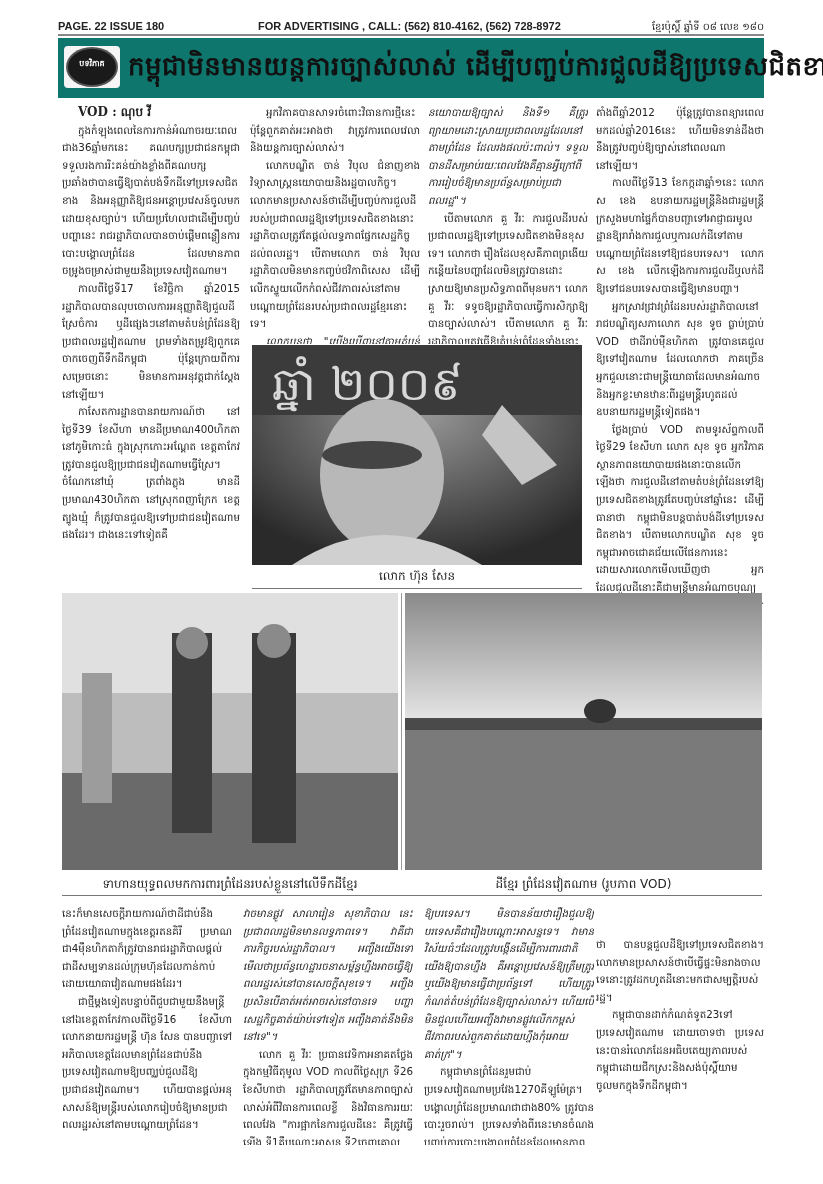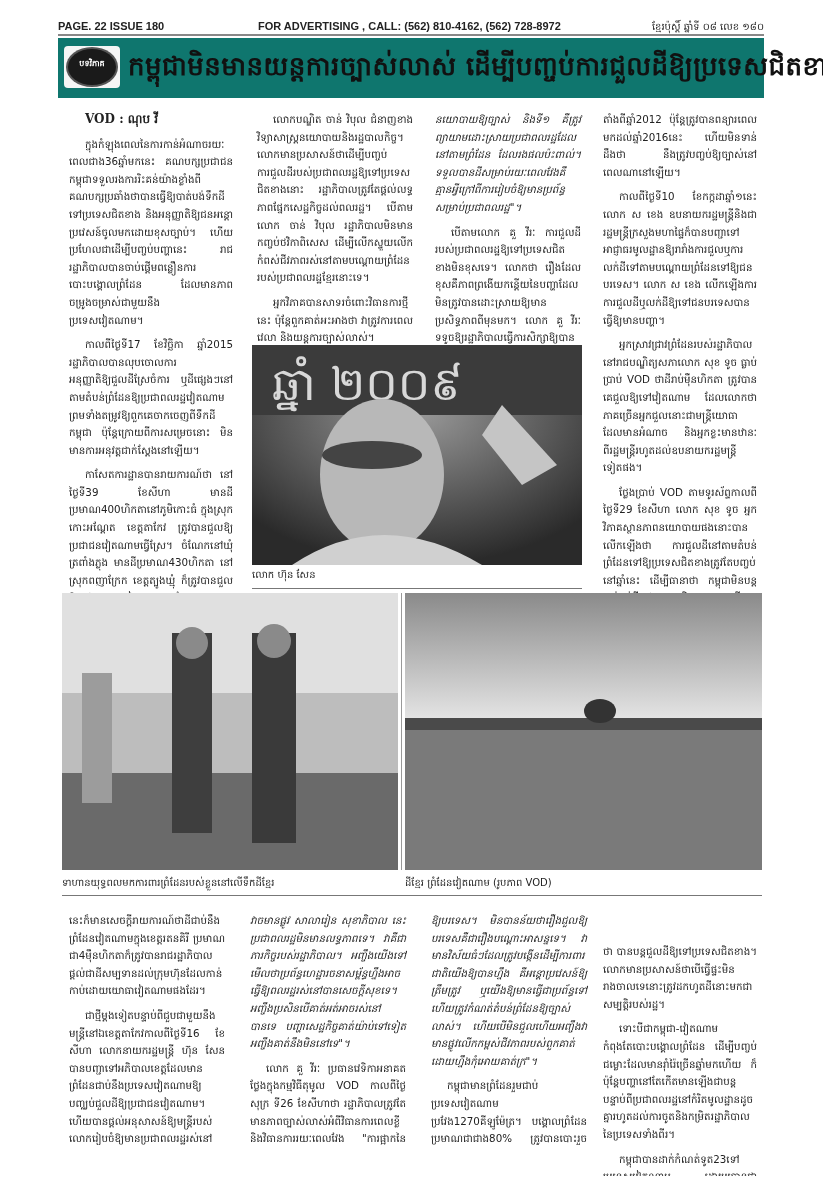--- a/index.html
+++ b/index.html
@@ -8,26 +8,26 @@
   .header-bar .left { position:absolute; left:0; top:0; }
   .header-bar .center { position:absolute; left:200px; top:0; }
   .header-bar .right { position:absolute; right:0; top:0; font-weight:normal; font-family:"DejaVu Sans", sans-serif; font-size:10px; }
   .header-rule { position:absolute; left:58px; top:34px; width:706px; height:2px; background:#888; }
   .title-band { position:absolute; left:58px; top:38px; width:706px; height:60px; background:#0f766e; }
   .badge { position:absolute; left:6px; top:8px; width:56px; height:42px; background:#f5f5f5; border-radius:4px; }
   .badge .burst { position:absolute; left:4px; top:3px; width:48px; height:36px; background:#1a1a1a; border-radius:50%; box-shadow:0 0 0 2px #555; }
   .badge .burst-label { position:absolute; left:0; top:12px; width:56px; text-align:center; font-family:"DejaVu Sans", sans-serif; font-size:8px; color:#fff; font-weight:bold; }
   .headline { position:absolute; left:70px; top:12px; font-family:"DejaVu Sans", sans-serif; font-size:26px; font-weight:bold; color:#111; white-space:nowrap; letter-spacing:0.5px; }
   .col { position:absolute; font-family:"DejaVu Sans", sans-serif; font-size:10.3px; line-height:17.6px; color:#222; text-align:justify; }
-  .col p { margin:7px; text-indent:16px; }
+  .col p { margin:0; text-indent:16px; }
   .col p.noindent { text-indent:0; }
   .col .italic { font-style:italic; }
   .byline { font-family:"DejaVu Serif", serif; font-weight:bold; font-size:12px; text-indent:16px; }
   .photo { position:absolute; overflow:hidden; background:#fef9c3; }
-  .caption { position:absolute; font-family:"DejaVu Sans", sans-serif; font-size:10px; color:#222; text-align:left; }
+  .caption { position:absolute; font-family:"DejaVu Sans", sans-serif; font-size:12px; color:#222; text-align:center; }
   .rule { position:absolute; height:1px; background:#777; }
   .vrule { position:absolute; width:1px; background:#999; }
 </style>
 </head>
 <body>
 
 <div class="header-bar">
   <span class="left">PAGE. 22  ISSUE 180</span>
   <span class="center">FOR ADVERTISING ,  CALL: (562) 810-4162, (562) 728-8972</span>
   <span class="right">ខ្មែរប៉ុស្តិ៍ ឆ្នាំទី ០៨  លេខ ១៨០</span>
@@ -43,34 +43,34 @@
 </div>
 
 <div class="col" style="left:62px; top:104px; width:178px;">
   <p class="byline">VOD : ណុប វី</p>
   <p>ក្នុងកំឡុងពេលនៃការកាន់អំណាចរយៈពេលជាង36ឆ្នាំមកនេះ គណបក្សប្រជាជនកម្ពុជាទទួលរងការរិះគន់យ៉ាងខ្លាំងពីគណបក្សប្រឆាំងថាបានធ្វើឱ្យបាត់បង់ទឹកដីទៅប្រទេសជិតខាង និងអនុញ្ញាតិឱ្យជនអន្តោប្រវេសន៍ចូលមកដោយខុសច្បាប់។ ហើយប្រហែលជាដើម្បីបញ្ចប់បញ្ហានេះ រាជរដ្ឋាភិបាលបានចាប់ផ្តើមពន្លឿនការបោះបង្គោលព្រំដែន ដែលមានភាពចម្រូងចម្រាស់ជាមួយនឹងប្រទេសវៀតណាម។</p>
   <p>កាលពីថ្ងៃទី17 ខែវិច្ឆិកា ឆ្នាំ2015 រដ្ឋាភិបាលបានលុបចោលការអនុញ្ញាតិឱ្យជួលដីស្រែចំការ ឬដីផ្សេងៗនៅតាមតំបន់ព្រំដែនឱ្យប្រជាពលរដ្ឋវៀតណាម ព្រមទាំងតម្រូវឱ្យពួកគេចាកចេញពីទឹកដីកម្ពុជា ប៉ុន្តែក្រោយពីការសម្រេចនោះ មិនមានការអនុវត្តជាក់ស្តែងនៅឡើយ។</p>
   <p>កាសែតការដ្ឋានបានរាយការណ៍ថា នៅថ្ងៃទី39 ខែសីហា មានដីប្រមាណ400ហិកតានៅភូមិកោះធំ ក្នុងស្រុកកោះអណ្តែត ខេត្តតាកែវ ត្រូវបានជួលឱ្យប្រជាជនវៀតណាមធ្វើស្រែ។ ចំណែកនៅឃុំ ត្រពាំងភ្លុង មានដីប្រមាណ430ហិកតា នៅស្រុកពញាក្រែក ខេត្តត្បូងឃ្មុំ ក៏ត្រូវបានជួលឱ្យទៅប្រជាជនវៀតណាមផងដែរ។ ជាងនេះទៅទៀតគឺ</p>
 </div>
 
 <div class="col" style="left:250px; top:104px; width:170px; height:240px; overflow:hidden;">
+  <p>អ្នកវិភាគបានសាទរចំពោះវិធានការថ្មីនេះ ប៉ុន្តែពួកគាត់អះអាងថា វាត្រូវការពេលវេលា និងយន្តការច្បាស់លាស់។</p>
   <p>លោកបណ្ឌិត ចាន់ វិបុល ជំនាញខាងវិទ្យាសាស្ត្រនយោបាយនិងរដ្ឋបាលកិច្ច។ លោកមានប្រសាសន៍ថាដើម្បីបញ្ចប់ការជួលដីរបស់ប្រជាពលរដ្ឋឱ្យទៅប្រទេសជិតខាងនោះ រដ្ឋាភិបាលត្រូវតែផ្តល់លទ្ធភាពផ្នែកសេដ្ឋកិច្ចដល់ពលរដ្ឋ។ បើតាមលោក ចាន់ វិបុល រដ្ឋាភិបាលមិនមានកញ្ចប់ថវិកាពិសេស ដើម្បីលើកស្ទួយលើកកំពស់ជីវភាពរស់នៅតាមបណ្តោយព្រំដែនរបស់ប្រជាពលរដ្ឋខ្មែរនោះទេ។</p>
-  <p>អ្នកវិភាគបានសាទរចំពោះវិធានការថ្មីនេះ ប៉ុន្តែពួកគាត់អះអាងថា វាត្រូវការពេលវេលា និងយន្តការច្បាស់លាស់។</p>
   <p class="italic">លោកបន្តថា "យើងឃើញនៅតាមតំបន់ជាប់ព្រំដែនយើងពួកគាត់ហាក់ដូចជា ប្រជែង</p>
 </div>
 
 <div class="col" style="left:428px; top:104px; width:160px; height:240px; overflow:hidden;">
   <p class="italic noindent">នយោបាយឱ្យច្បាស់ និងទី១ គឺត្រូវព្យាយាមដោះស្រាយប្រជាពលរដ្ឋដែលនៅតាមព្រំដែន ដែលរងផលប៉ះពាល់។ ទទួលបានដីសម្រាប់រយៈពេលវែងគឺគ្មានអ្វីក្រៅពីការរៀបចំឱ្យមានប្រព័ន្ធសម្រាប់ប្រជាពលរដ្ឋ"។</p>
   <p>បើតាមលោក គួ វីរៈ ការជួលដីរបស់ប្រជាពលរដ្ឋឱ្យទៅប្រទេសជិតខាងមិនខុសទេ។ លោកថា រឿងដែលខុសគឺភាពព្រងើយកន្តើយនៃបញ្ហាដែលមិនត្រូវបានដោះស្រាយឱ្យមានប្រសិទ្ធភាពពីមុនមក។ លោក គួ វីរៈ ទទូចឱ្យរដ្ឋាភិបាលធ្វើការសិក្សាឱ្យបានច្បាស់លាស់។ បើតាមលោក គួ វីរៈ រដ្ឋាភិបាលត្រូវធ្វើឱ្យតំបន់ព្រំដែនទាំងនោះក្លាយជាប្រភពសេដ្ឋកិច្ច។</p>
 
 </div>
 
 <div class="col" style="left:596px; top:104px; width:168px; height:500px; overflow:hidden;">
   <p class="noindent">តាំងពីឆ្នាំ2012 ប៉ុន្តែត្រូវបានពន្យារពេលមកដល់ឆ្នាំ2016នេះ ហើយមិនទាន់ដឹងថា នឹងត្រូវបញ្ចប់ឱ្យច្បាស់នៅពេលណានៅឡើយ។</p>
-  <p>កាលពីថ្ងៃទី10 ខែកក្កដាឆ្នាំ១នេះ លោក ស ខេង ឧបនាយករដ្ឋមន្ត្រីនិងជារដ្ឋមន្ត្រីក្រសួងមហាផ្ទៃក៏បានបញ្ជាទៅអាជ្ញាធរមូលដ្ឋានឱ្យរារាំងការជួលឬការលក់ដីទៅតាមបណ្តោយព្រំដែនទៅឱ្យជនបរទេស។ លោក ស ខេង លើកឡើងការការជួលដីឬលក់ដីឱ្យទៅជនបរទេសបានធ្វើឱ្យមានបញ្ហា។</p>
+  <p>កាលពីថ្ងៃទី13 ខែកក្កដាឆ្នាំ១នេះ លោក ស ខេង ឧបនាយករដ្ឋមន្ត្រីនិងជារដ្ឋមន្ត្រីក្រសួងមហាផ្ទៃក៏បានបញ្ជាទៅអាជ្ញាធរមូលដ្ឋានឱ្យរារាំងការជួលឬការលក់ដីទៅតាមបណ្តោយព្រំដែនទៅឱ្យជនបរទេស។ លោក ស ខេង លើកឡើងការការជួលដីឬលក់ដីឱ្យទៅជនបរទេសបានធ្វើឱ្យមានបញ្ហា។</p>
   <p>អ្នកស្រាវជ្រាវព្រំដែនរបស់រដ្ឋាភិបាលនៅរាជបណ្ឌិត្យសភាលោក សុខ ទូច ធ្លាប់ប្រាប់ VOD ថាដីរាប់ម៉ឺនហិកតា ត្រូវបានគេជួលឱ្យទៅវៀតណាម ដែលលោកថា ភាគច្រើនអ្នកជួលនោះជាមន្ត្រីយោធាដែលមានអំណាច និងអ្នកខ្លះមានឋានៈពីរដ្ឋមន្ត្រីរហូតដល់ឧបនាយករដ្ឋមន្ត្រីទៀតផង។</p>
   <p>ថ្លែងប្រាប់ VOD តាមទូរស័ព្ទកាលពីថ្ងៃទី29 ខែសីហា លោក សុខ ទូច អ្នកវិភាគស្ថានភាពនយោបាយផងនោះបានលើកឡើងថា ការជួលដីនៅតាមតំបន់ព្រំដែនទៅឱ្យប្រទេសជិតខាងត្រូវតែបញ្ចប់នៅឆ្នាំនេះ ដើម្បីធានាថា កម្ពុជាមិនបន្តបាត់បង់ដីទៅប្រទេសជិតខាង។ បើតាមលោកបណ្ឌិត សុខ ទូច កម្ពុជាអាចជោគជ័យលើផែនការនេះ ដោយសារលោកមើលឃើញថា អ្នកដែលជួលដីនោះគឺជាមន្ត្រីមានអំណាចបុណ្យស័ក្តិ។ វិធានការរបស់លោក សុខ ទូច គឺដាក់ចុះការិយាល័យឱ្យមន្ត្រីកាត់បន្ថយការជួលដី</p>
 </div>
 
 <div class="photo" style="left:252px; top:345px; width:330px; height:220px;">
   <svg width="330" height="220">
     <defs>
       <radialGradient id="bg1" cx="50%" cy="30%" r="70%">
         <stop offset="0" stop-color="#9a9a9a"></stop>
         <stop offset="1" stop-color="#2a2a2a"></stop>
@@ -126,15 +126,14 @@
 <div class="col" style="left:243px; top:905px; width:170px; height:240px; overflow:hidden;">
   <p class="italic noindent">វាចមានផ្លូវ សាលារៀន សុខាភិបាល នេះប្រជាពលរដ្ឋមិនមានលទ្ធភាពទេ។ វាគឺជាភារកិច្ចរបស់រដ្ឋាភិបាល។ អញ្ចឹងយើងទៅមើលថាប្រព័ន្ធហេដ្ឋារចនាសម្ព័ន្ធហ្នឹងអាចធ្វើឱ្យពលរដ្ឋរស់នៅបានសេចក្តីសុខទេ។ អញ្ចឹងប្រសិនបើគាត់អត់អាចរស់នៅបានទេ បញ្ហាសេដ្ឋកិច្ចគាត់យ៉ាប់ទៅទៀត អញ្ចឹងគាត់នឹងមិននៅទេ"។</p>
   <p>លោក គួ វីរៈ ប្រធានវេទិកាអនាគតថ្លែងក្នុងកម្មវិធីតុមូល VOD កាលពីថ្ងៃសុក្រ ទី26 ខែសីហាថា រដ្ឋាភិបាលត្រូវតែមានភាពច្បាស់លាស់អំពីវិធានការពេលខ្លី និងវិធានការរយៈពេលវែង "ការផ្អាកនៃការជួលដីនេះ គឺត្រូវធ្វើឡើង ទី1គឺបណ្តោះអាសន្ន ទី2ចេញគោល</p>
 </div>
 <div class="col" style="left:424px; top:905px; width:170px; height:240px; overflow:hidden;">
   <p class="italic noindent">ឱ្យបរទេស។ មិនបានន័យថារឿងជួលឱ្យបរទេសគឺជារឿងបណ្តោះអាសន្នទេ។ វាមានវិស័យធំៗដែលត្រូវបង្កើនដើម្បីការពារជាតិយើងឱ្យបានហ្នឹង គឺអន្តោប្រវេសន៍ឱ្យត្រឹមត្រូវ ឬយើងឱ្យមានធ្វើជាប្រព័ន្ធទៅ ហើយត្រូវកំណត់តំបន់ព្រំដែនឱ្យច្បាស់លាស់។ ហើយបើមិនជួលហើយអញ្ចឹងវាមានផ្លូវលើកកម្ពស់ជីវភាពរបស់ពួកគាត់ដោយហ្នឹងកុំអោយគាត់ក្រ"។</p>
   <p>កម្ពុជាមានព្រំដែនរួមជាប់ប្រទេសវៀតណាមប្រវែង1270គីឡូម៉ែត្រ។ បង្គោលព្រំដែនប្រមាណជាជាង80% ត្រូវបានបោះរួចរាល់។ ប្រទេសទាំងពីរនេះមានចំណងបញ្ចប់ការបោះបង្គោលព្រំដែនដែលមានភាពចម្រូងចម្រាស់នេះ</p>
 </div>
 <div class="col" style="left:596px; top:936px; width:168px; height:240px; overflow:hidden;">
   <p class="noindent">ថា បានបន្តជួលដីឱ្យទៅប្រទេសជិតខាង។ លោកមានប្រសាសន៍ថាបើធ្វើផ្ទះមិនរាងចាលទេនោះត្រូវដកហូតដីនោះមកជាសម្បត្តិរបស់រដ្ឋ។</p>
-  <p>ទោះបីជាកម្ពុជា-វៀតណាមកំពុងតែបោះបង្គោលព្រំដែន ដើម្បីបញ្ចប់ជម្លោះដែលមានរ៉ាំរ៉ៃច្រើនឆ្នាំមកហើយ ក៏ប៉ុន្តែបញ្ហានៅតែកើតមានឡើងជាបន្តបន្ទាប់ពីប្រជាពលរដ្ឋនៅកំរិតមូលដ្ឋានដូចគ្នារហូតដល់ការចូតនិងកម្រិតរដ្ឋាភិបាលនៃប្រទេសទាំងពីរ។</p>
   <p>កម្ពុជាបានដាក់កំណត់ទូត23ទៅប្រទេសវៀតណាម ដោយចោទថា ប្រទេសនេះបានរំលោភដែនអធិបតេយ្យភាពរបស់កម្ពុជាដោយជីកស្រះនិងសង់ប៉ុស្តិ៍យាមចូលមកក្នុងទឹកដីកម្ពុជា។</p>
 </div>
 
 </body></html>

